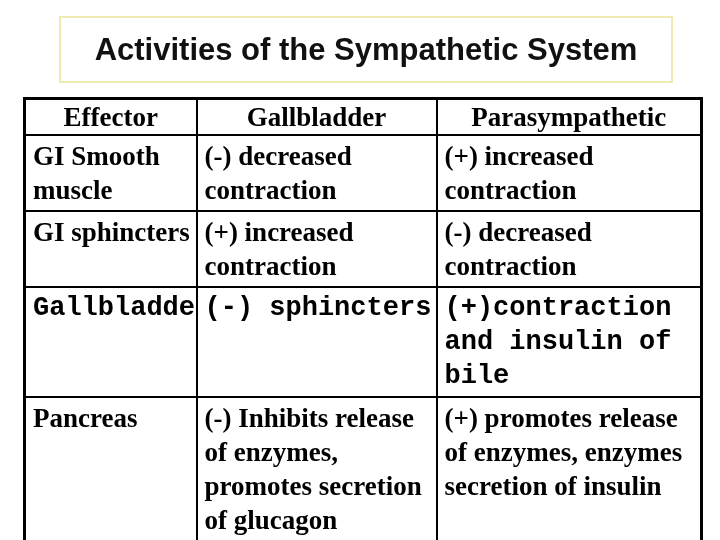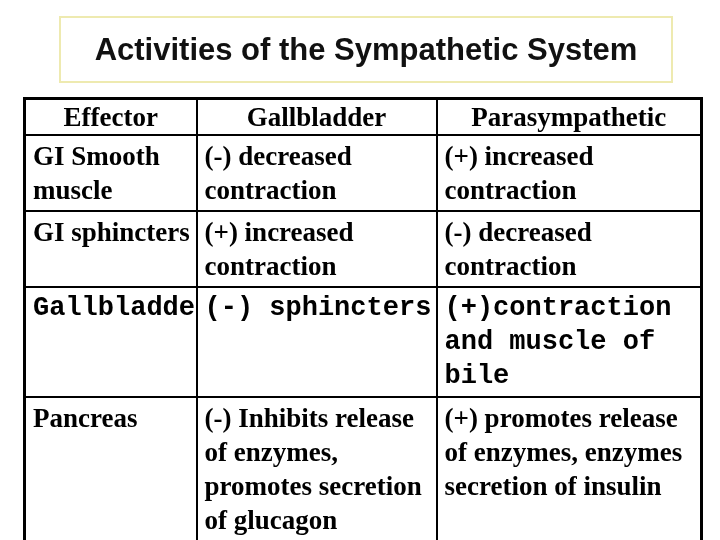--- a/index.html
+++ b/index.html
@@ -107,21 +107,21 @@
         <td>(+) increased contraction</td>
       </tr>
       <tr>
         <td>GI sphincters</td>
         <td>(+) increased contraction</td>
         <td>(-) decreased contraction</td>
       </tr>
       <tr>
         <td>Gallbladder</td>
         <td>(-) sphincters</td>
-        <td>(+)contraction and muscle of bile</td>
+        <td>(+)contraction and insulin of bile</td>
       </tr>
       <tr>
         <td>Pancreas</td>
         <td>(-) Inhibits release of enzymes, promotes secretion of glucagon</td>
         <td>(+) promotes release of enzymes, enzymes secretion of insulin</td>
       </tr>
     </tbody>
   </table>
 
 </div>

